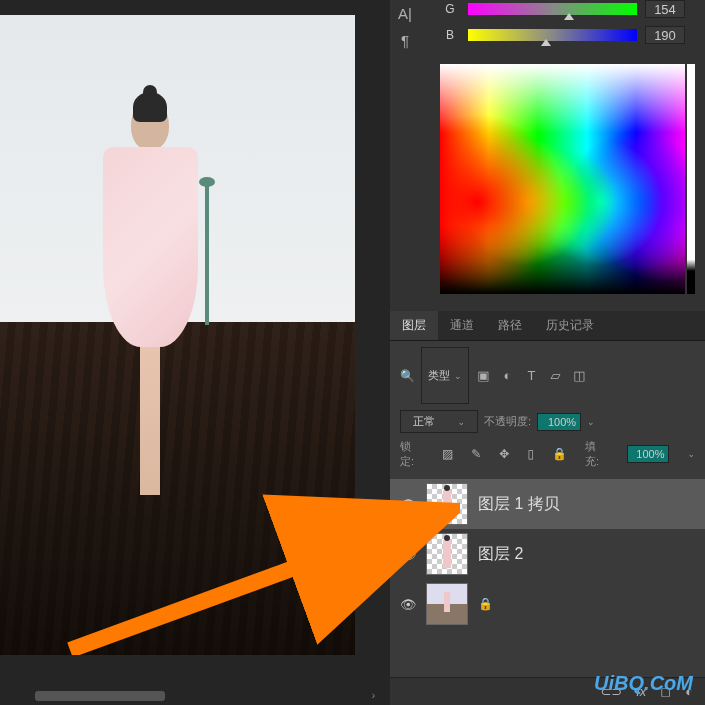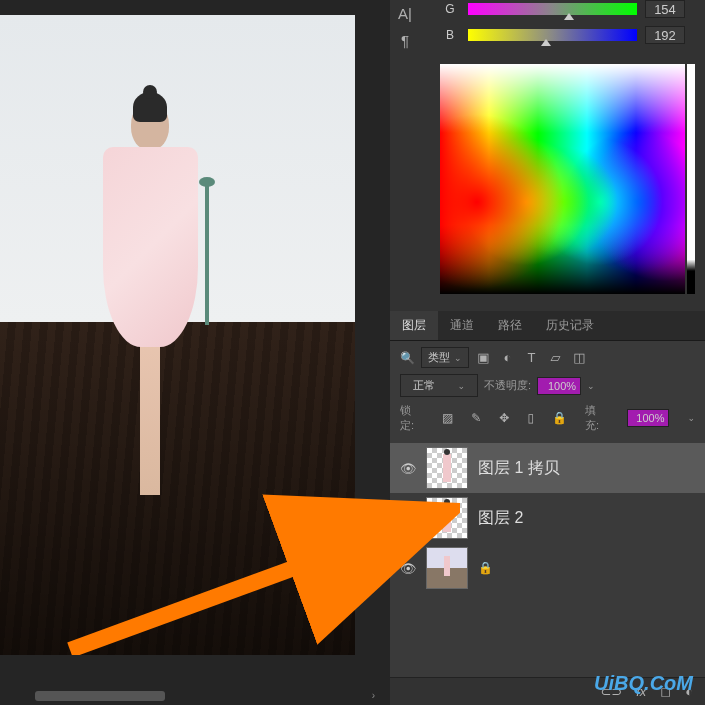--- a/index.html
+++ b/index.html
@@ -39,26 +39,26 @@
   radial-gradient(circle at 92% 60%, #ff00ff, transparent 30%),
   linear-gradient(to bottom, #fff 0%, transparent 30%, transparent 70%, #000 100%),
   linear-gradient(to right, #ff0000, #ffff00, #00ff00, #00ffff, #0000ff, #ff00ff);
 }
 .color-bar { position: absolute; right: -10px; top: 0; width: 8px; height: 100%; background: linear-gradient(to bottom, #fff, #fff 85%, #000 90%, #000); }
 .panel-tabs { display: flex; background: #2a2a2a; border-bottom: 1px solid #1a1a1a; margin-top: 5px; }
 .panel-tab { padding: 6px 12px; color: #999; font-size: 12px; cursor: pointer; }
 .panel-tab.active { background: #3a3a3a; color: #ddd; }
 .layer-controls { padding: 6px 10px; background: #3a3a3a; }
 .control-row { display: flex; align-items: center; gap: 6px; margin-bottom: 6px; }
-.filter-select { background: #3a3a3a; color: #ccc; border: 1px solid #222; padding: 2px 6px; font-size: 11px; display: flex; align-items: center; gap: 4px; }
+.filter-select { background: #3a3a3a; color: #ccc; border: 1px solid #222; padding: 20px 6px; font-size: 11px; display: flex; align-items: center; gap: 4px; }
 .chev { font-size: 9px; color: #999; }
 .ctrl-icon { width: 18px; height: 18px; display: flex; align-items: center; justify-content: center; color: #b0b0b0; font-size: 13px; cursor: pointer; }
 .blend-select { background: #3a3a3a; color: #ccc; border: 1px solid #222; padding: 3px 12px; font-size: 11px; width: 78px; display: flex; justify-content: space-between; align-items: center; }
 .opacity-label { color: #999; font-size: 11px; }
-.opacity-val { background: #a21caf; color: #ccc; border: 1px solid #222; padding: 2px 4px; font-size: 11px; width: 44px; text-align: right; }
+.opacity-val { background: #0f766e; color: #ccc; border: 1px solid #222; padding: 2px 4px; font-size: 11px; width: 44px; text-align: right; }
 .lock-row { display: flex; align-items: center; gap: 18px; color: #999; font-size: 11px; }
 .lock-icon { color: #b0b0b0; font-size: 12px; cursor: pointer; }
 .layers-list { background: #3a3a3a; flex: 1; padding: 4px 0; }
 .layer-item { display: flex; align-items: center; padding: 4px 10px; gap: 10px; cursor: pointer; }
 .layer-item.selected { background: #5a5a5a; }
 .eye-icon { width: 16px; color: #ccc; font-size: 13px; }
 .layer-thumb { width: 42px; height: 42px; border: 1px solid #666; background: #fff; position: relative; overflow: hidden; }
 .thumb-trans { background: repeating-conic-gradient(#ccc 0% 25%, #fff 0% 50%) 0 0 / 10px 10px; }
 .thumb-fig { position: absolute; left: 50%; top: 15%; width: 8px; height: 28px; background: #f0c8cc; transform: translateX(-50%); }
 .thumb-fig::before { content: ''; position: absolute; top: -5px; left: 1px; width: 6px; height: 6px; background: #333; border-radius: 50%; }
@@ -105,21 +105,21 @@
         <div class="slider-track slider-g">
           <div class="slider-thumb" style="left:60%"></div>
         </div>
         <div class="slider-value">154</div>
       </div>
       <div class="slider-row">
         <span class="slider-label">B</span>
         <div class="slider-track slider-b">
           <div class="slider-thumb" style="left:46%"></div>
         </div>
-        <div class="slider-value">192</div>
+        <div class="slider-value">190</div>
       </div>
     </div>
 
     <div class="color-picker">
       <div class="color-bar"></div>
     </div>
 
     <div class="panel-tabs">
       <div class="panel-tab active">图层</div>
       <div class="panel-tab">通道</div>

